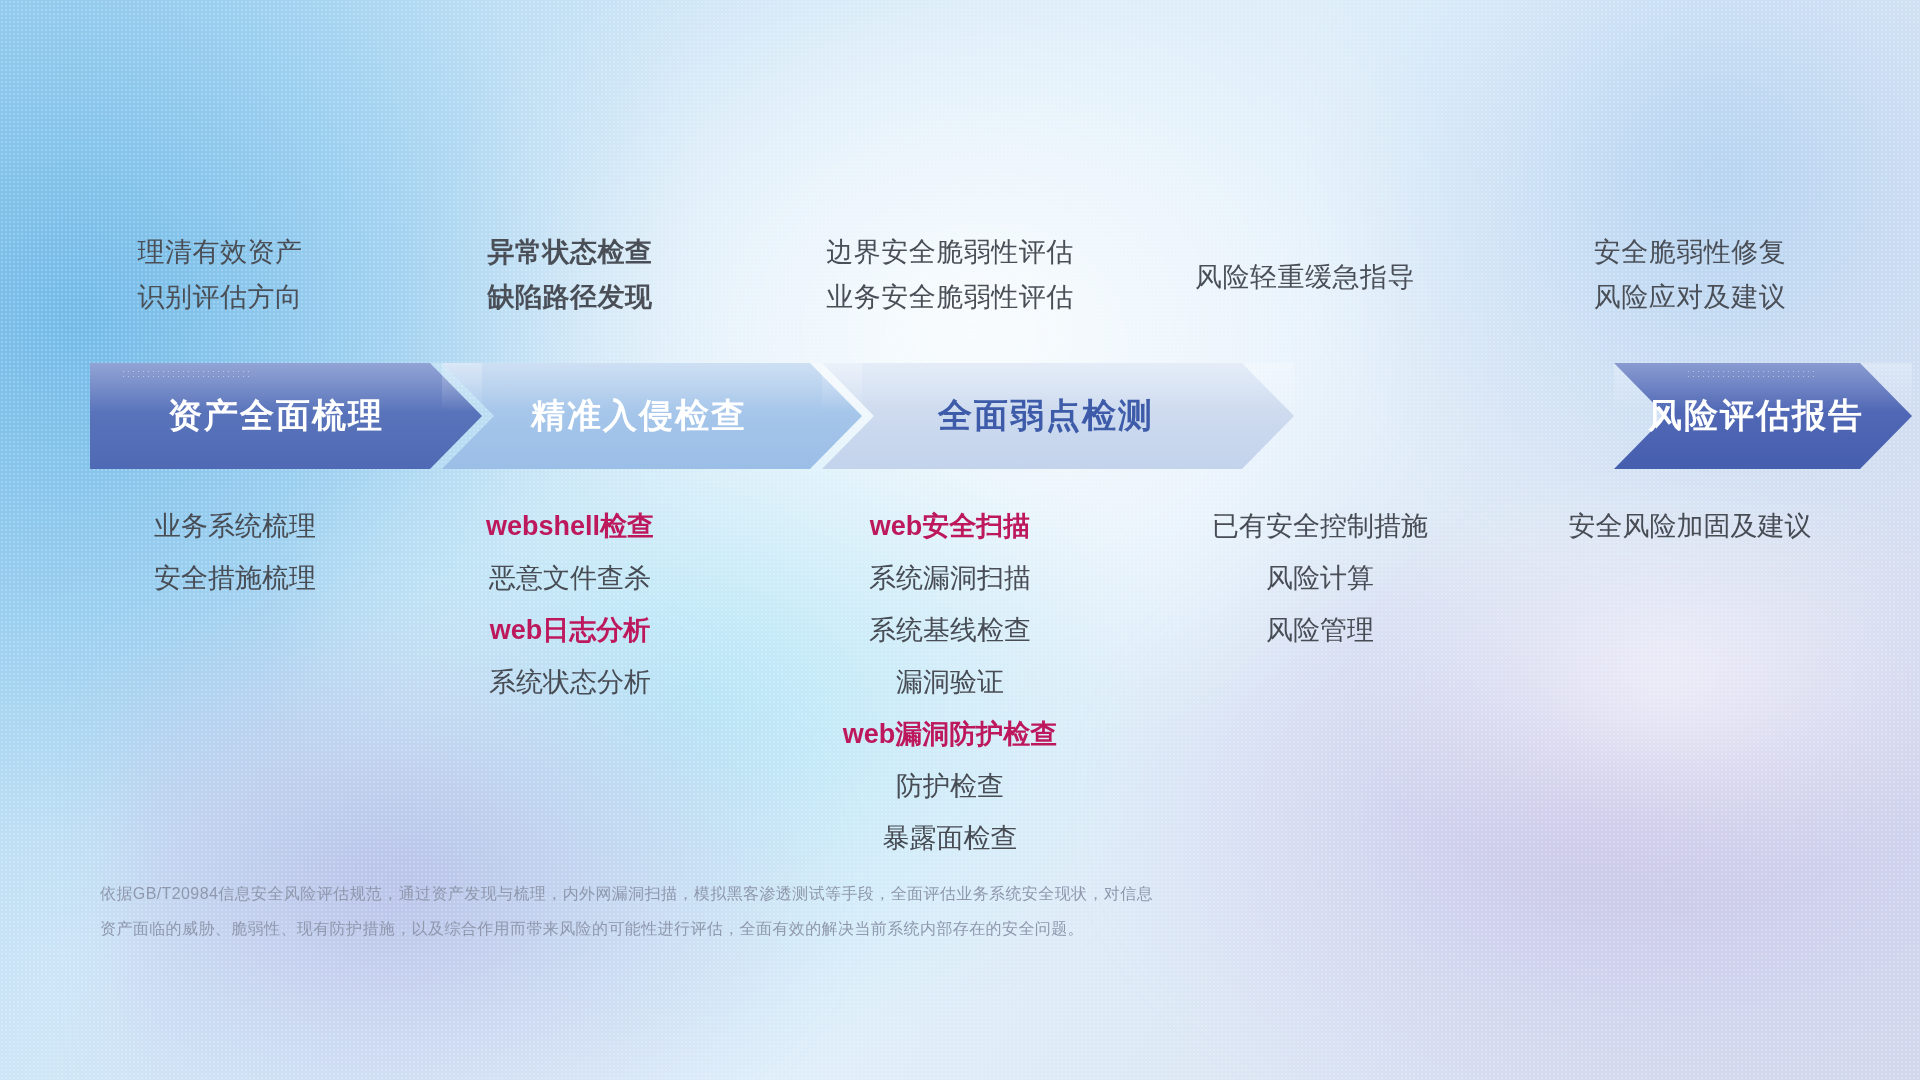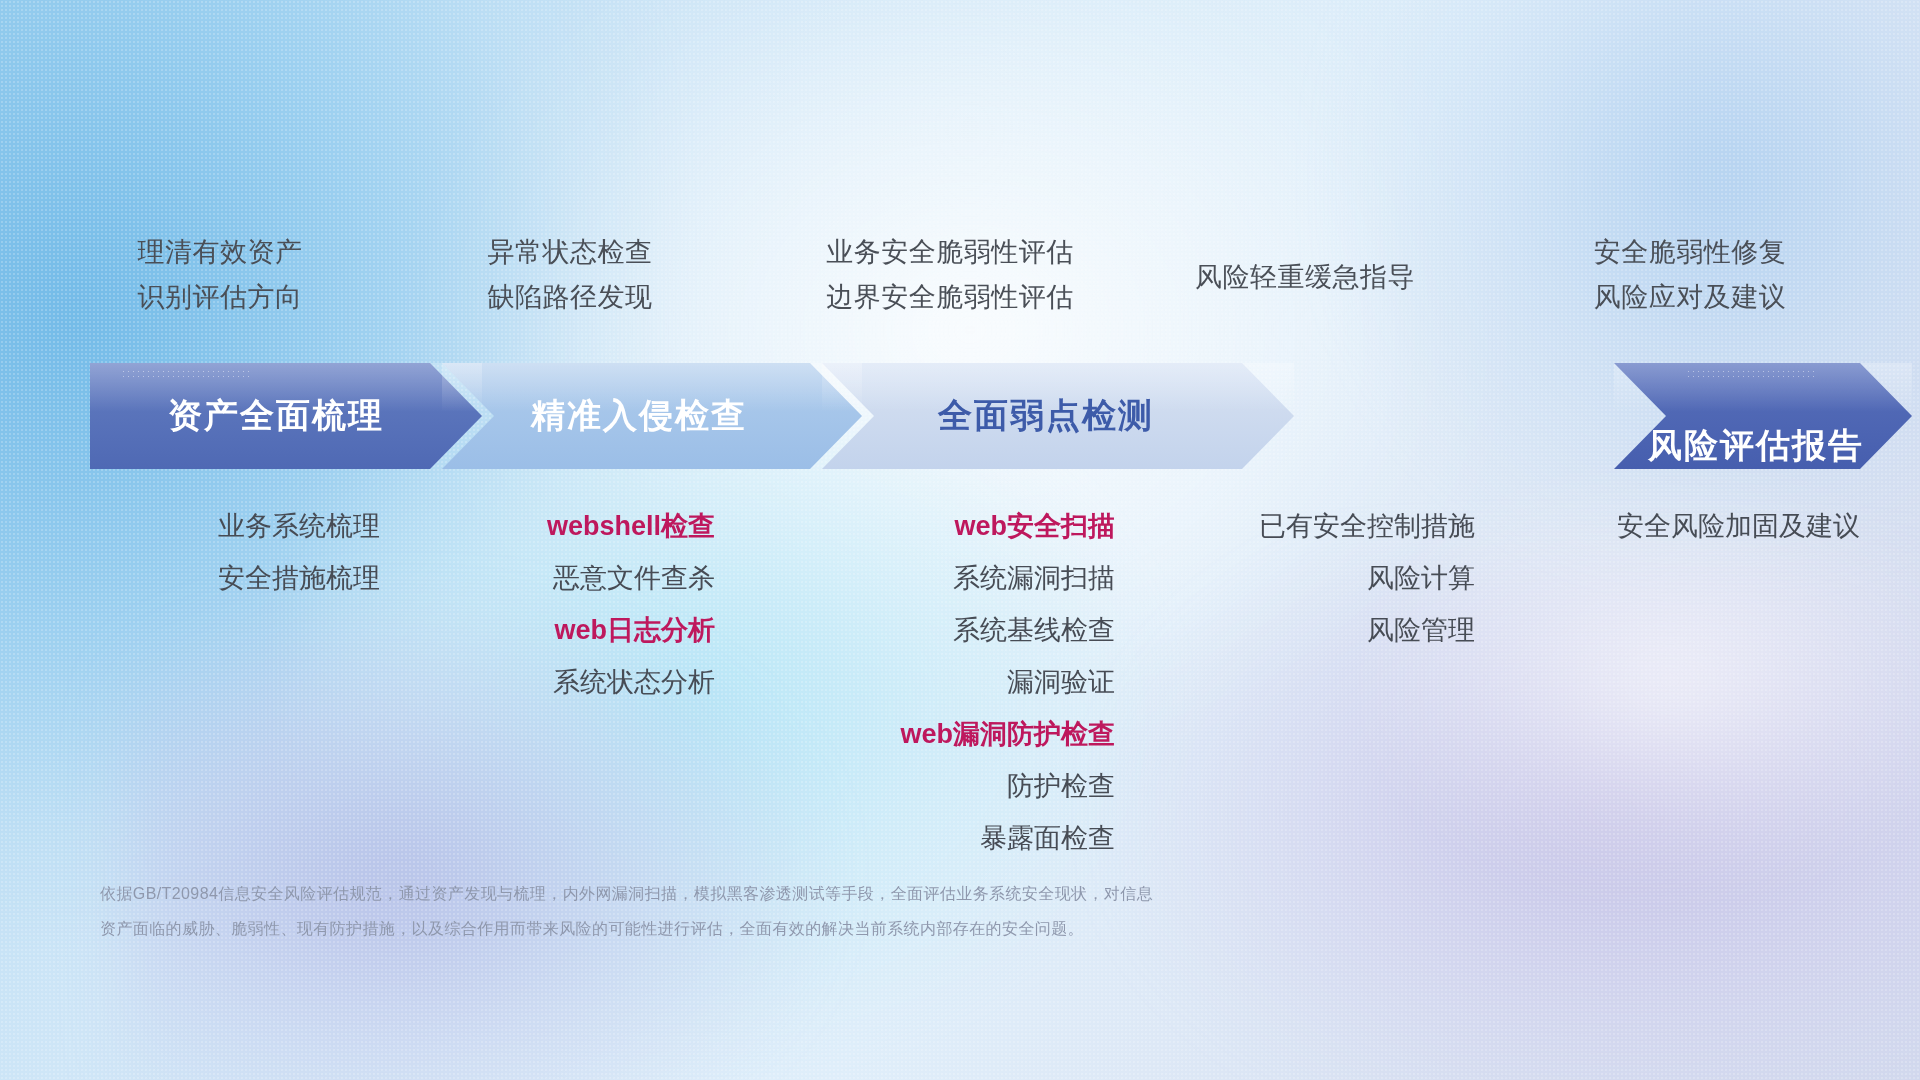--- a/index.html
+++ b/index.html
@@ -96,21 +96,21 @@
     background:linear-gradient(180deg, rgba(255,255,255,.26), rgba(255,255,255,0));
     z-index:2; pointer-events:none;
   }
   .dots {
     position:absolute; left:8%; top:6px; width:130px; height:10px; z-index:2;
     background-image: radial-gradient(rgba(255,255,255,.55) 0.8px, rgba(255,255,255,0) 0.9px);
     background-size:5px 5px; opacity:.8;
   }
 
   
-  .bot-col { position:absolute; text-align:right; }
+  .bot-col { position:absolute; text-align:center; }
   .bot-col .item {
     font-size:27px; color:#474c55; line-height:52px; white-space:nowrap;
   }
   .bot-col .item.bold { font-weight:bold; color:#be185d; }
 
   
   #footer {
     position:absolute; left:100px; top:876px; width:1520px;
     font-size:16px; line-height:35px; color:#8f98ad; letter-spacing:.4px;
   }
@@ -130,27 +130,27 @@
   <div class="bgl bg-white-br"></div>
   <div class="bgl bg-dot-noise"></div>
 </div>
 
 <div id="content">
 
   <div class="top-col" style="left:80px;  top:230px; width:280px;">
     <div class="line">理清有效资产</div>
     <div class="line">识别评估方向</div>
   </div>
-  <div class="top-col" style="left:430px; top:230px; width:280px;">
+  <div class="top-col" style="left:430px; top:230px; width:280px;font-weight:bold;">
     <div class="line">异常状态检查</div>
     <div class="line">缺陷路径发现</div>
   </div>
   <div class="top-col" style="left:790px; top:230px; width:320px;">
+    <div class="line">边界安全脆弱性评估</div>
     <div class="line">业务安全脆弱性评估</div>
-    <div class="line">边界安全脆弱性评估</div>
   </div>
   <div class="top-col" style="left:1155px;top:255px; width:300px;">
     <div class="line">风险轻重缓急指导</div>
   </div>
   <div class="top-col" style="left:1530px;top:230px; width:320px;">
     <div class="line">安全脆弱性修复</div>
     <div class="line">风险应对及建议</div>
   </div>
 
   <div id="band">
@@ -195,21 +195,21 @@
             <stop offset="1" stop-color="#c3d3ec"></stop>
           </linearGradient>
         </defs>
         <path d="M0,0 L420,0 L472,53 L420,106 L0,106 L52,53 Z" fill="url(#g3)"></path>
       </svg>
       <div class="sheen"></div>
       <div class="lbl" style="color:#3d5ba9; margin-right:24px;">全面弱点检测</div>
     </div>
 
 
-    <div class="chev" style="left:1524px; width:298px;align-items:flex-end;">
+    <div class="chev" style="left:1524px; width:298px;">
       <svg class="shape" viewBox="0 0 298 106" preserveAspectRatio="none">
         <defs>
           <linearGradient id="g5" x1="0" y1="0" x2="0" y2="1">
             <stop offset="0" stop-color="#6078c1"></stop>
             <stop offset="0.45" stop-color="#5068b5"></stop>
             <stop offset="1" stop-color="#465eae"></stop>
           </linearGradient>
         </defs>
         <path d="M0,0 L246,0 L298,53 L246,106 L0,106 L52,53 Z" fill="url(#g5)"></path>
       </svg>

